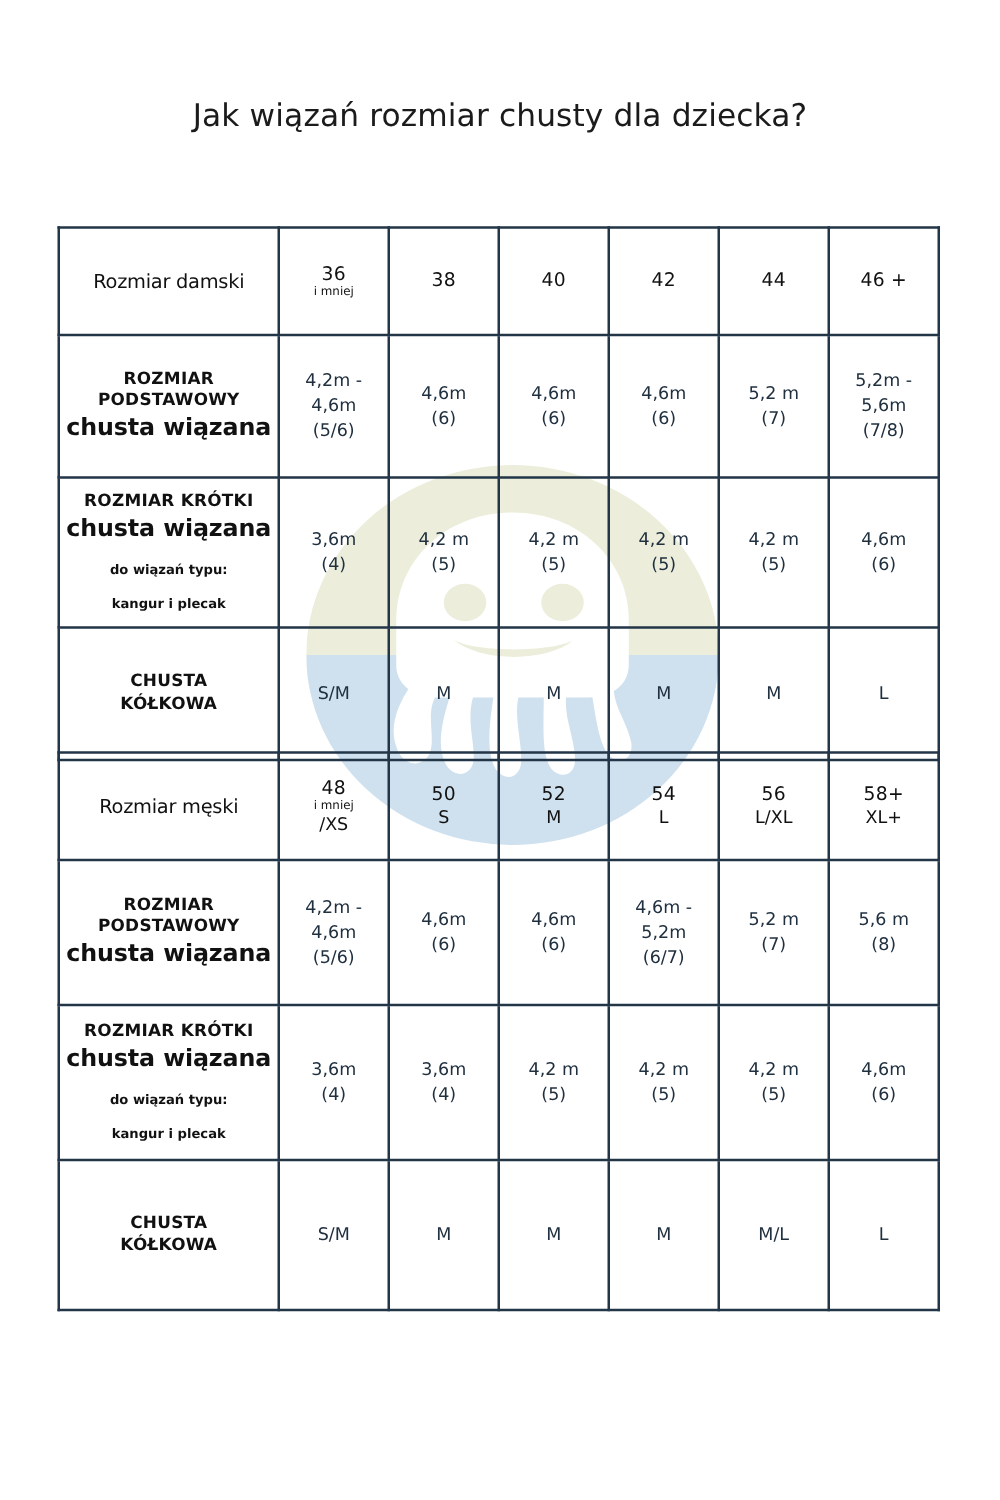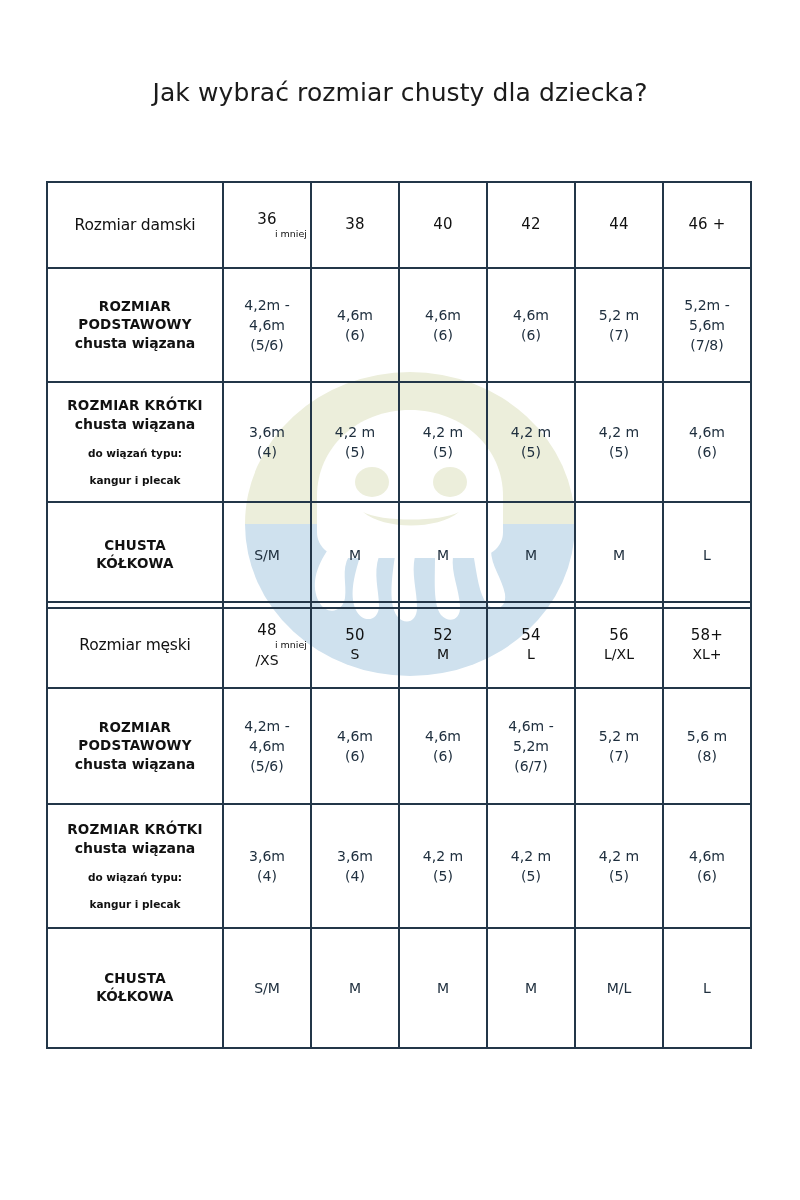--- a/index.html
+++ b/index.html
@@ -84,21 +84,20 @@
   }
   .hdr-size .num {
     display: block;
     font-size: 15px;
     letter-spacing: 0.2px;
   }
   .hdr-size .sub {
     display: block;
     font-size: 9.5px;
     letter-spacing: 0px;
-    text-align: right;
   }
   .hdr-size .sub2 {
     display: block;
     font-size: 14px;
     margin-top: 1px;
   }
 
   
   .row-label {
     font-family: "DejaVu Sans", sans-serif;
@@ -106,21 +105,21 @@
     line-height: 1.32;
   }
   .row-label .l1 {
     display: block;
     font-size: 13.5px;
     font-weight: 700;
     letter-spacing: 0.2px;
   }
   .row-label .l2 {
     display: block;
-    font-size: 14px;
+    font-size: 19px;
     font-weight: 700;
     letter-spacing: -0.1px;
   }
   .row-label .l3 {
     display: block;
     font-size: 10.5px;
     font-weight: 700;
     line-height: 1.25;
     margin-top: 14px;
   }
@@ -143,21 +142,21 @@
   .r-basic td { height: 104px; }
   .r-short td { height: 110px; }
   .r-ring  td { height: 96px; }
   #table-men .r-basic td { height: 106px; }
   #table-men .r-short td { height: 114px; }
   #table-men .r-ring  td { height: 110px; }
 </style>
 </head>
 <body>
 
-<div class="page-title">Jak wybrać rozmiar chusty dla dziecka?</div>
+<div class="page-title">Jak wiązań rozmiar chusty dla dziecka?</div>
 
 <div class="watermark">
   <svg viewBox="0 0 330 305" width="330" height="305" aria-hidden="true">
     <defs>
       <clipPath id="circ">
         <ellipse cx="165" cy="152" rx="165" ry="152"></ellipse>
       </clipPath>
     </defs>
     <g clip-path="url(#circ)">
       <rect x="0" y="0" width="330" height="152" fill="#eceedb"></rect>

